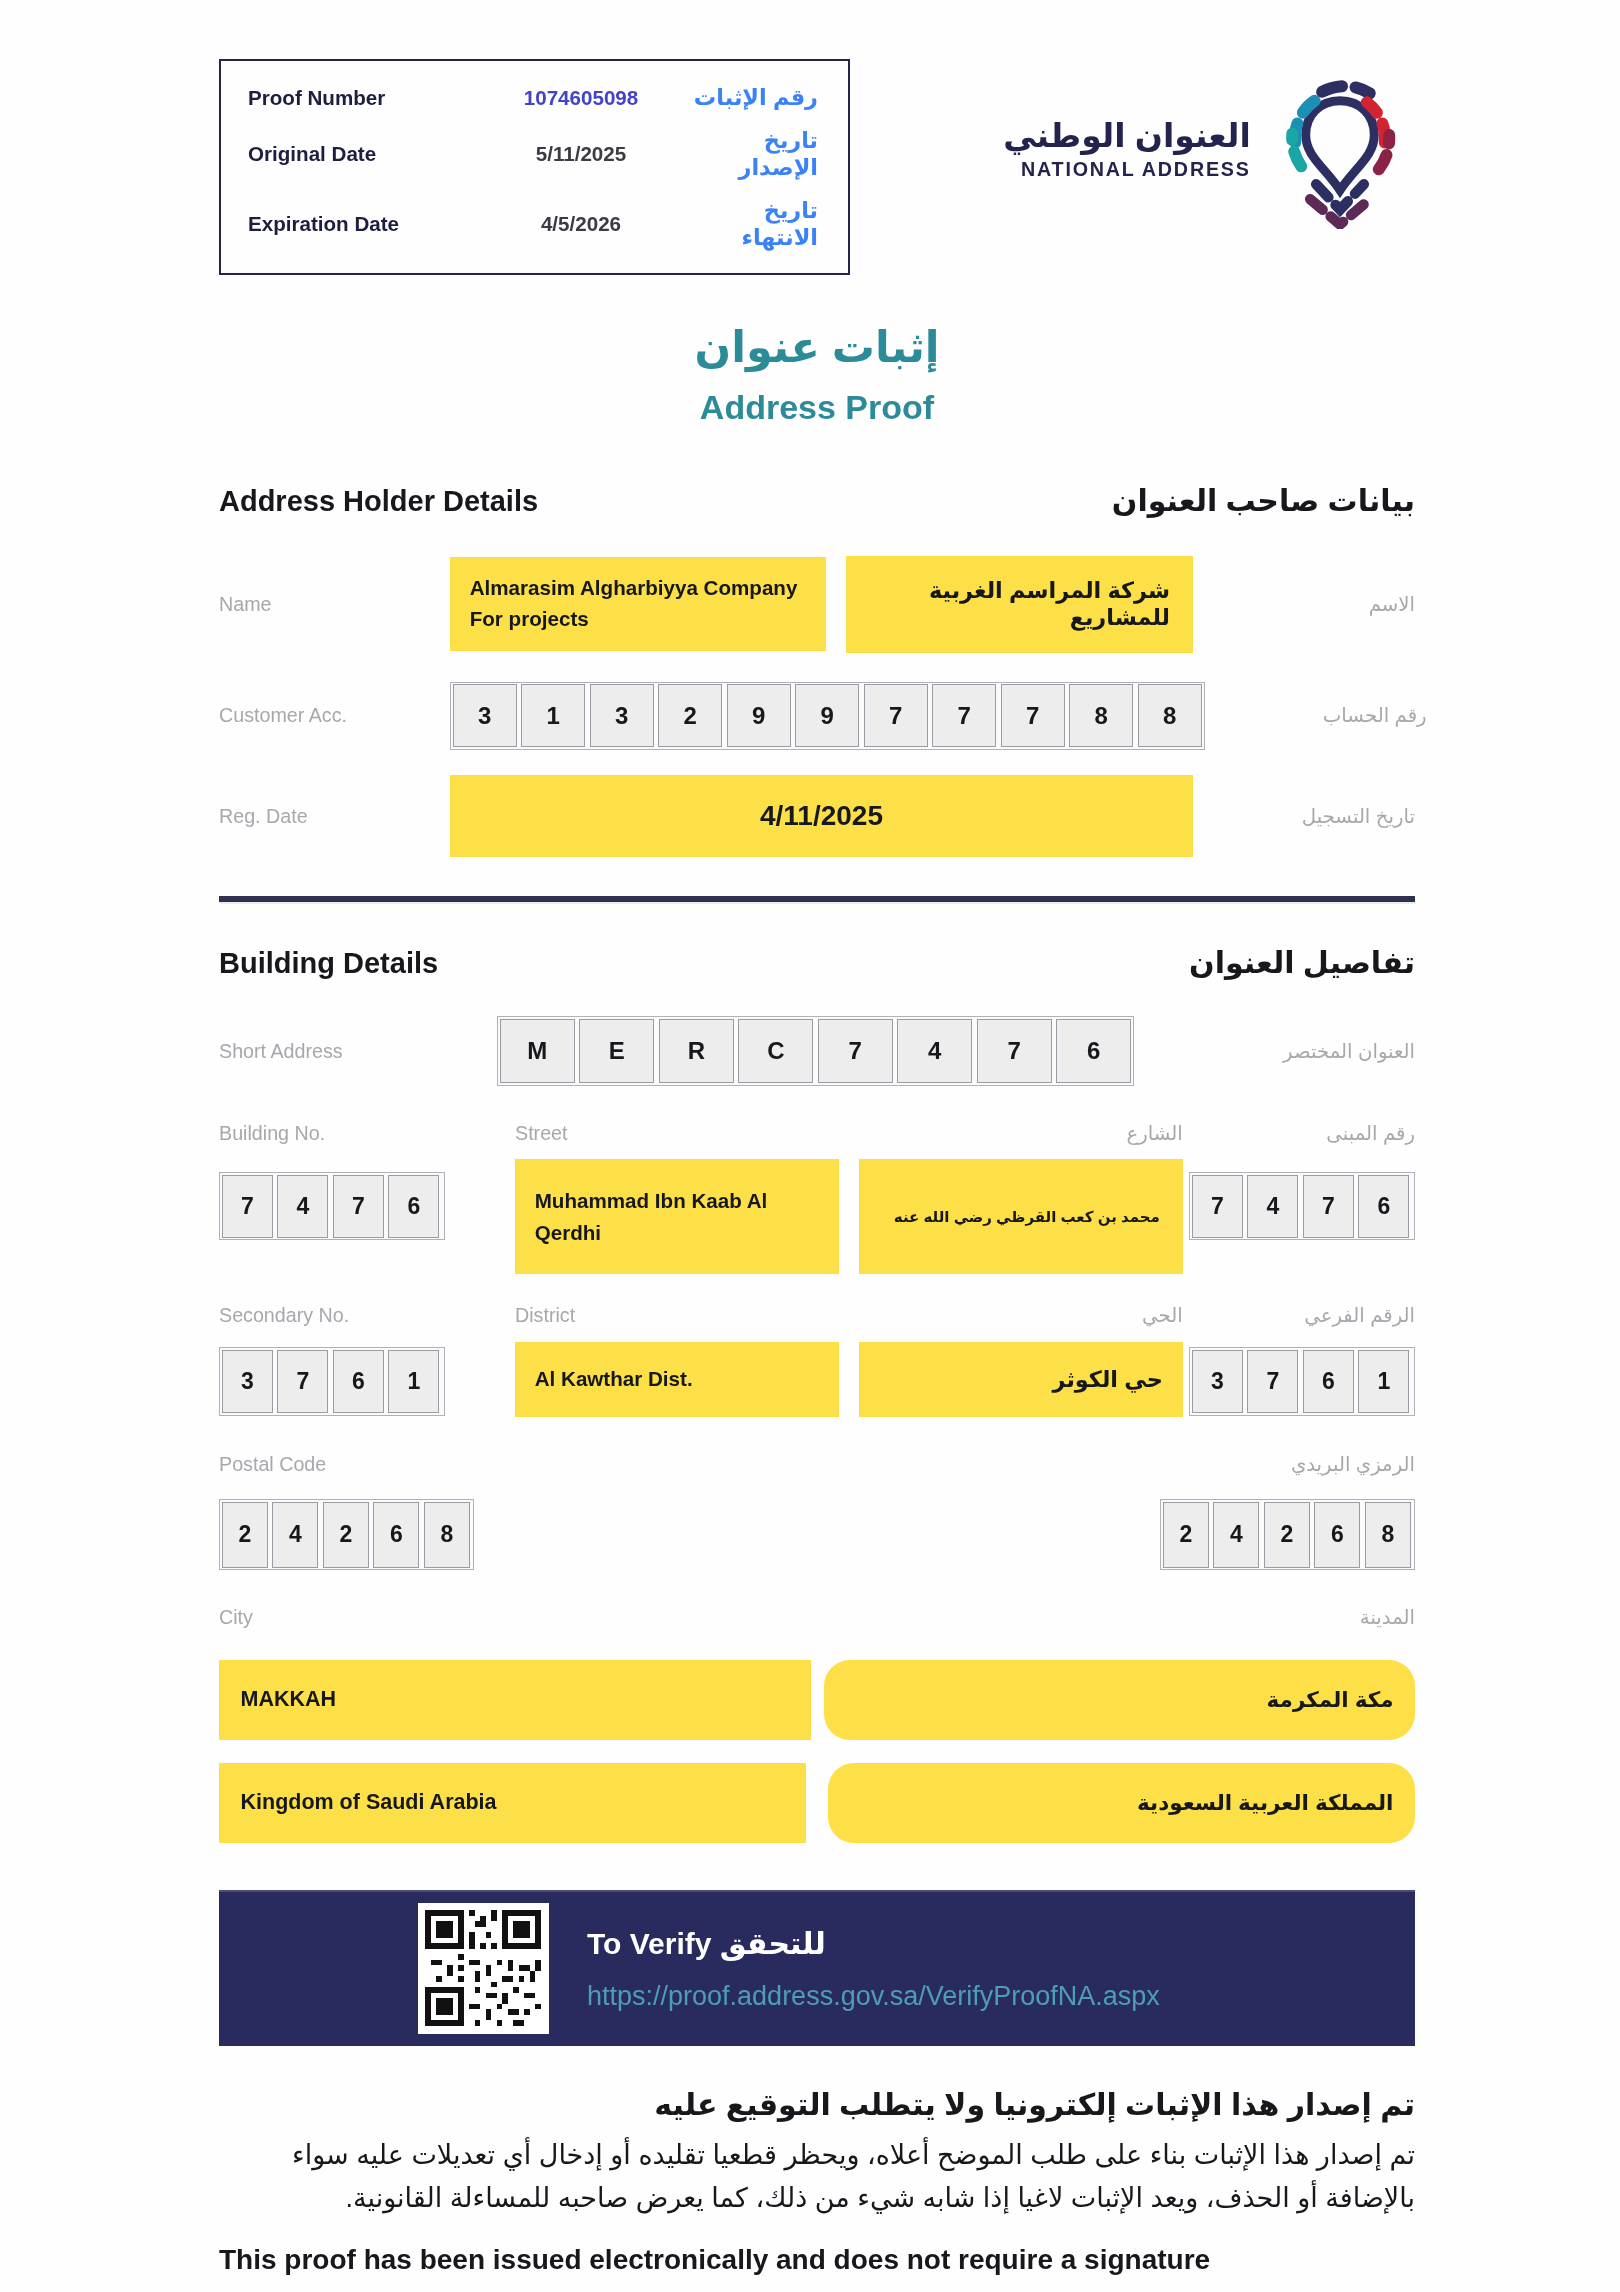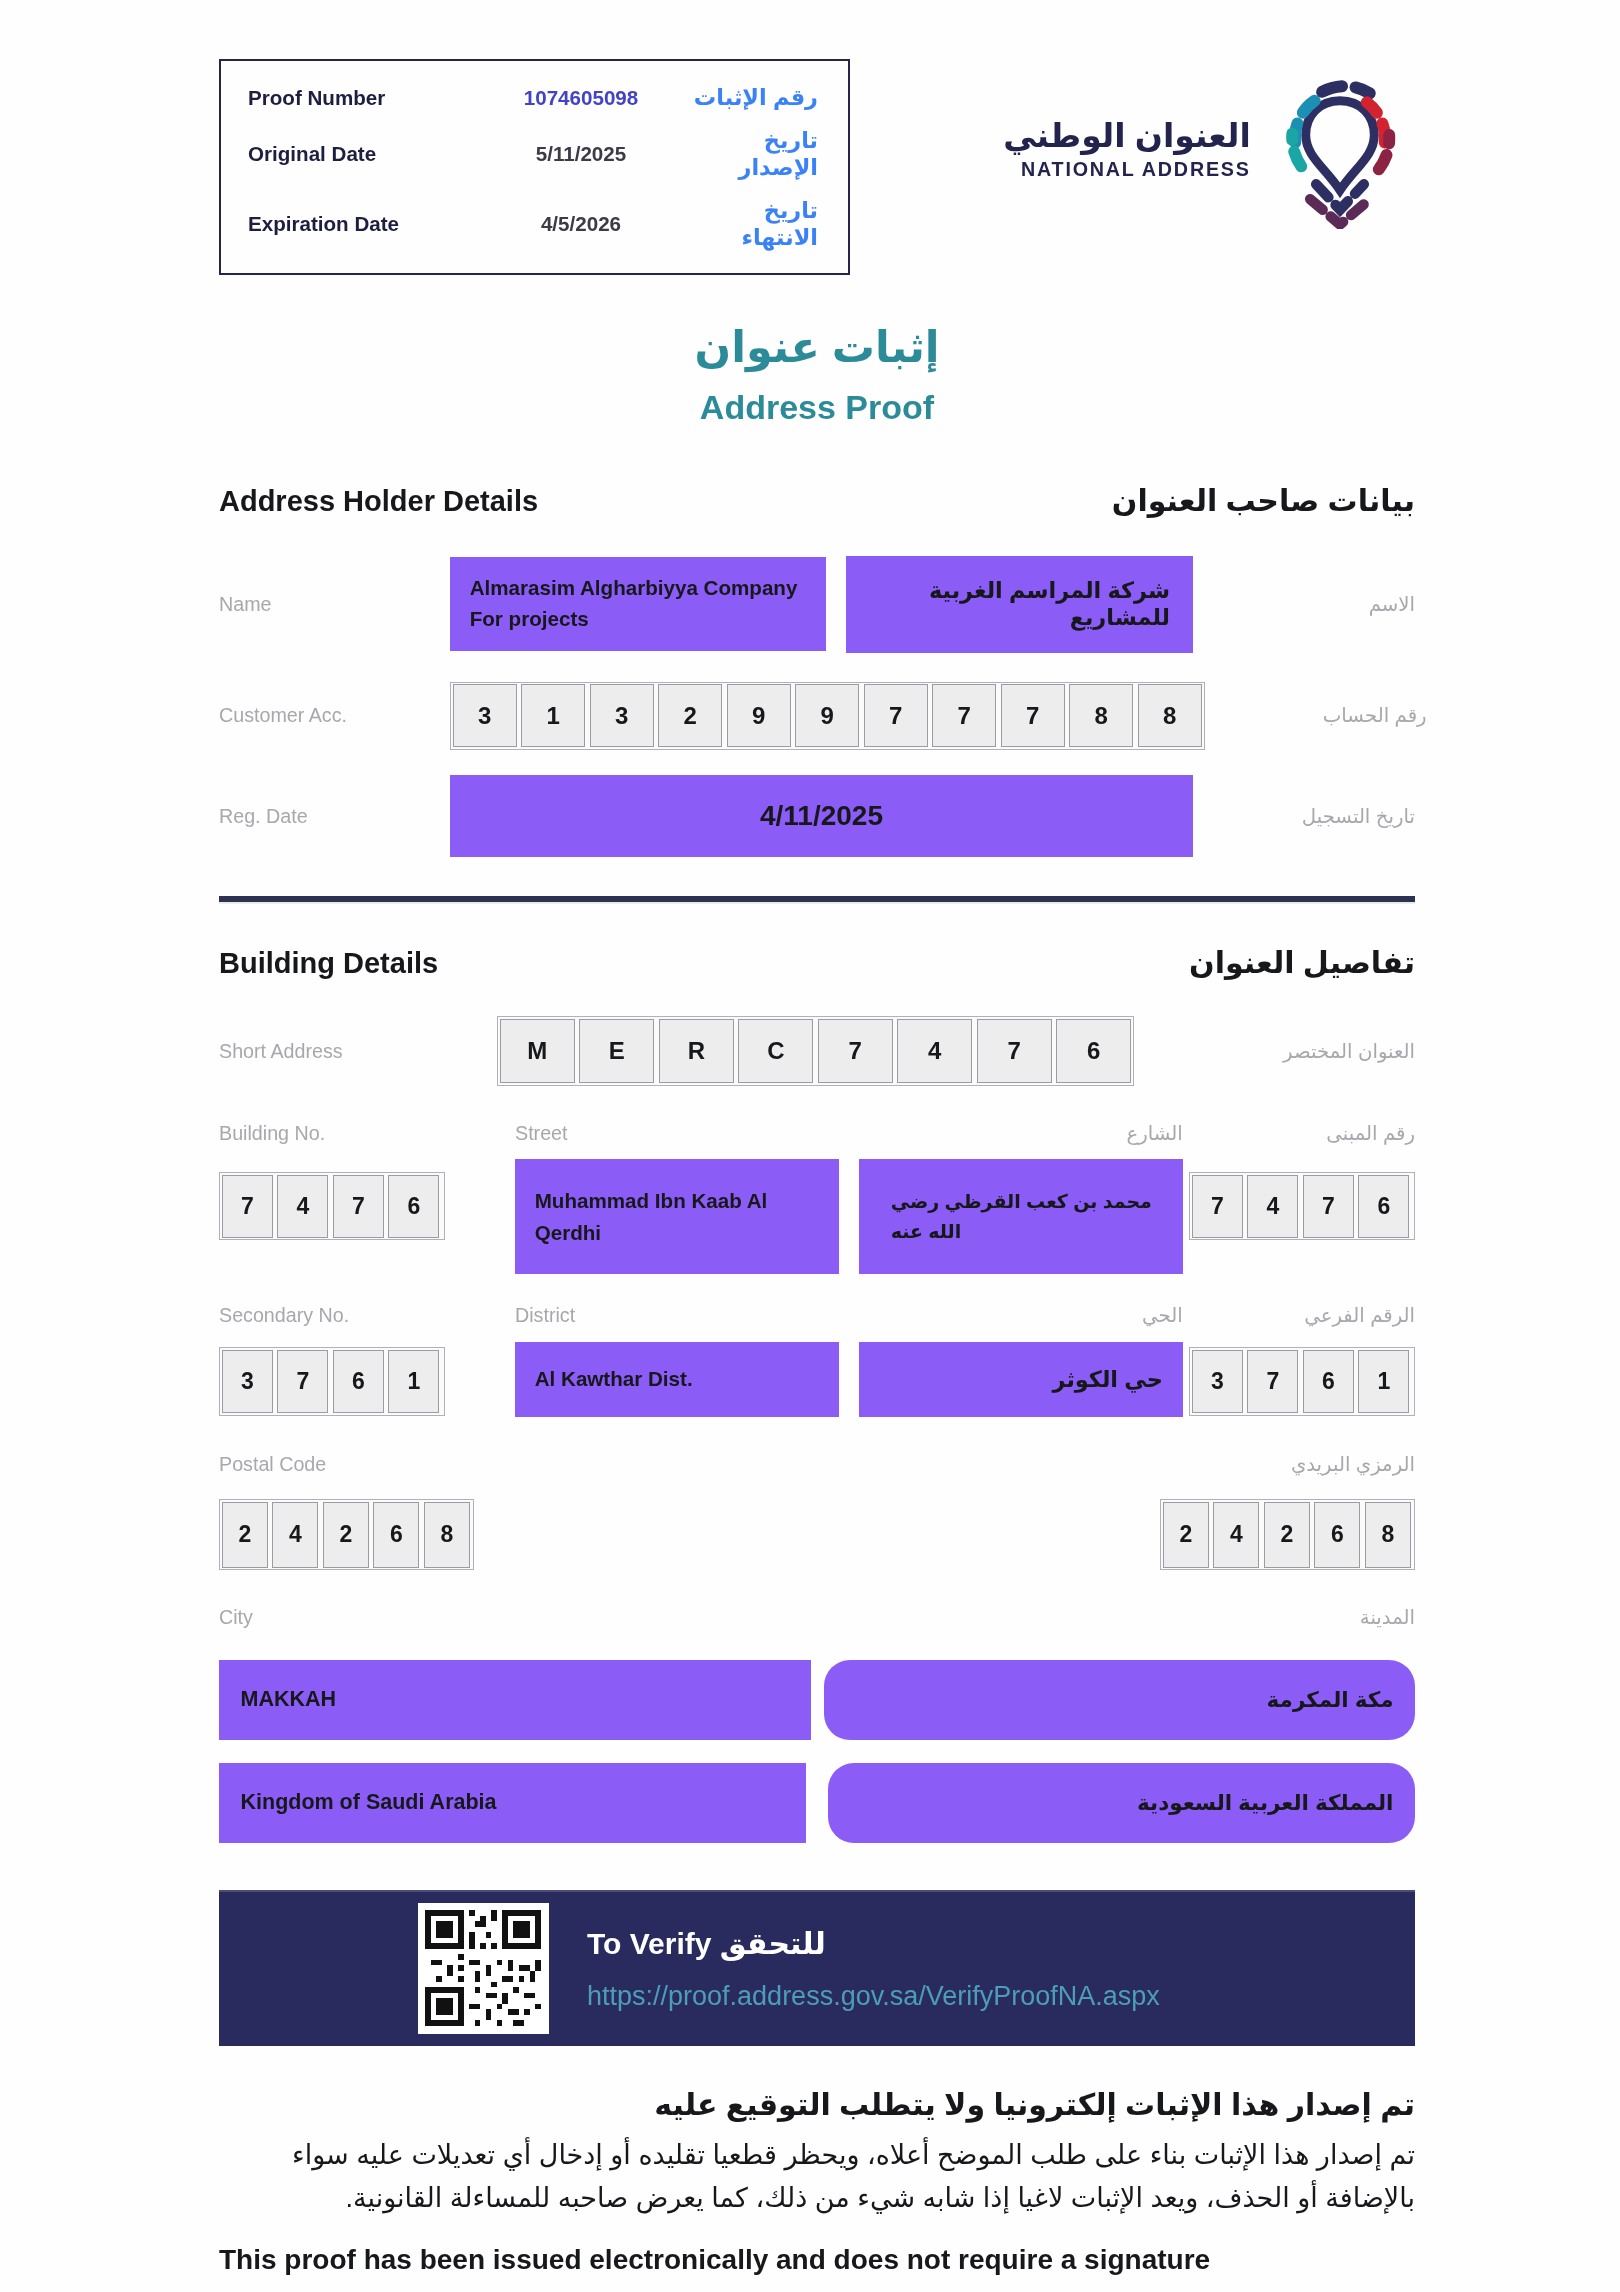--- a/index.html
+++ b/index.html
@@ -30,21 +30,21 @@
   
   .sectionhead { display:flex; justify-content:space-between; align-items:baseline; margin-top:56px; }
   .sectionhead .en { font-size:29px; font-weight:bold; color:#17181c; }
   .sectionhead .ar { font-size:30px; font-weight:bold; color:#17181c; direction:rtl; }
 
   
   .fieldrow { display:flex; align-items:center; }
   .lbl { color:#a7a7ad; font-size:19.7px; }
   .lbl-l { width:231px; flex-shrink:0; }
   .lbl-r { width:204px; flex-shrink:0; text-align:right; direction:rtl; }
-  .vbox { background:#8b5cf6; font-weight:bold; color:#17181c; }
+  .vbox { background:#fde047; font-weight:bold; color:#17181c; }
 
   .namerow { margin-top:38px; }
   .namebox-en { width:376px; padding:16px 19.7px; font-size:20.6px; line-height:1.5; }
   .namebox-ar { flex:1; margin-left:19.7px; margin-right:18px; padding:21.5px 23px; font-size:22.4px; text-align:right; direction:rtl; }
 
   .cellstrip { display:flex; gap:4.5px; border:1.8px solid #b0b0ba; background:#fbfbfb; padding:1.8px; }
   .cell { background:#ededed; border:0.9px solid #9b9ba3; display:flex; align-items:center; justify-content:center; font-weight:bold; color:#17181c; }
   .cell-acc { width:64px; height:63px; font-size:24px; }
   .cell-short { width:75px; height:64px; font-size:24px; }
   .cell-quad { width:51px; height:63px; font-size:23px; }
@@ -62,21 +62,21 @@
 
   .colrow { display:flex; margin-top:36px; }
   .col { display:flex; flex-direction:column; }
   .collbl { color:#a7a7ad; font-size:19.7px; margin-bottom:14.3px; }
   .collbl.right { text-align:right; direction:rtl; }
   .col-leftcells { width:296px; }
   .col-street-en { width:324px; }
   .col-street-ar { width:324px; margin-left:19.7px; }
   .col-rightcells { margin-left:auto; align-items:flex-end; }
   .streetbox { padding:18px 19.7px; font-size:20.6px; line-height:1.55; min-height:115px; display:flex; flex-direction:column; justify-content:center; }
-  .streetbox.ar { text-align:left; direction:rtl; font-size:19px;padding-left:32px; }
+  .streetbox.ar { text-align:center; direction:rtl; font-size:15px;padding-left:32px; }
   .districtbox { padding:21.5px 19.7px; font-size:20.6px; min-height:75px; display:flex; flex-direction:column; justify-content:center; }
   .districtbox.ar { text-align:right; direction:rtl; font-size:22.4px; }
   .col .districtbox { margin-top:0; }
 
   .postalrow { display:flex; justify-content:space-between; margin-top:36px; }
 
   .cityrow { margin-top:36px; }
   .citylabels { display:flex; justify-content:space-between; }
   .cityboxes { display:flex; gap:13px; margin-top:16px; }
   .citybox { flex:1; padding:27px 21.5px; font-size:21.5px; }

